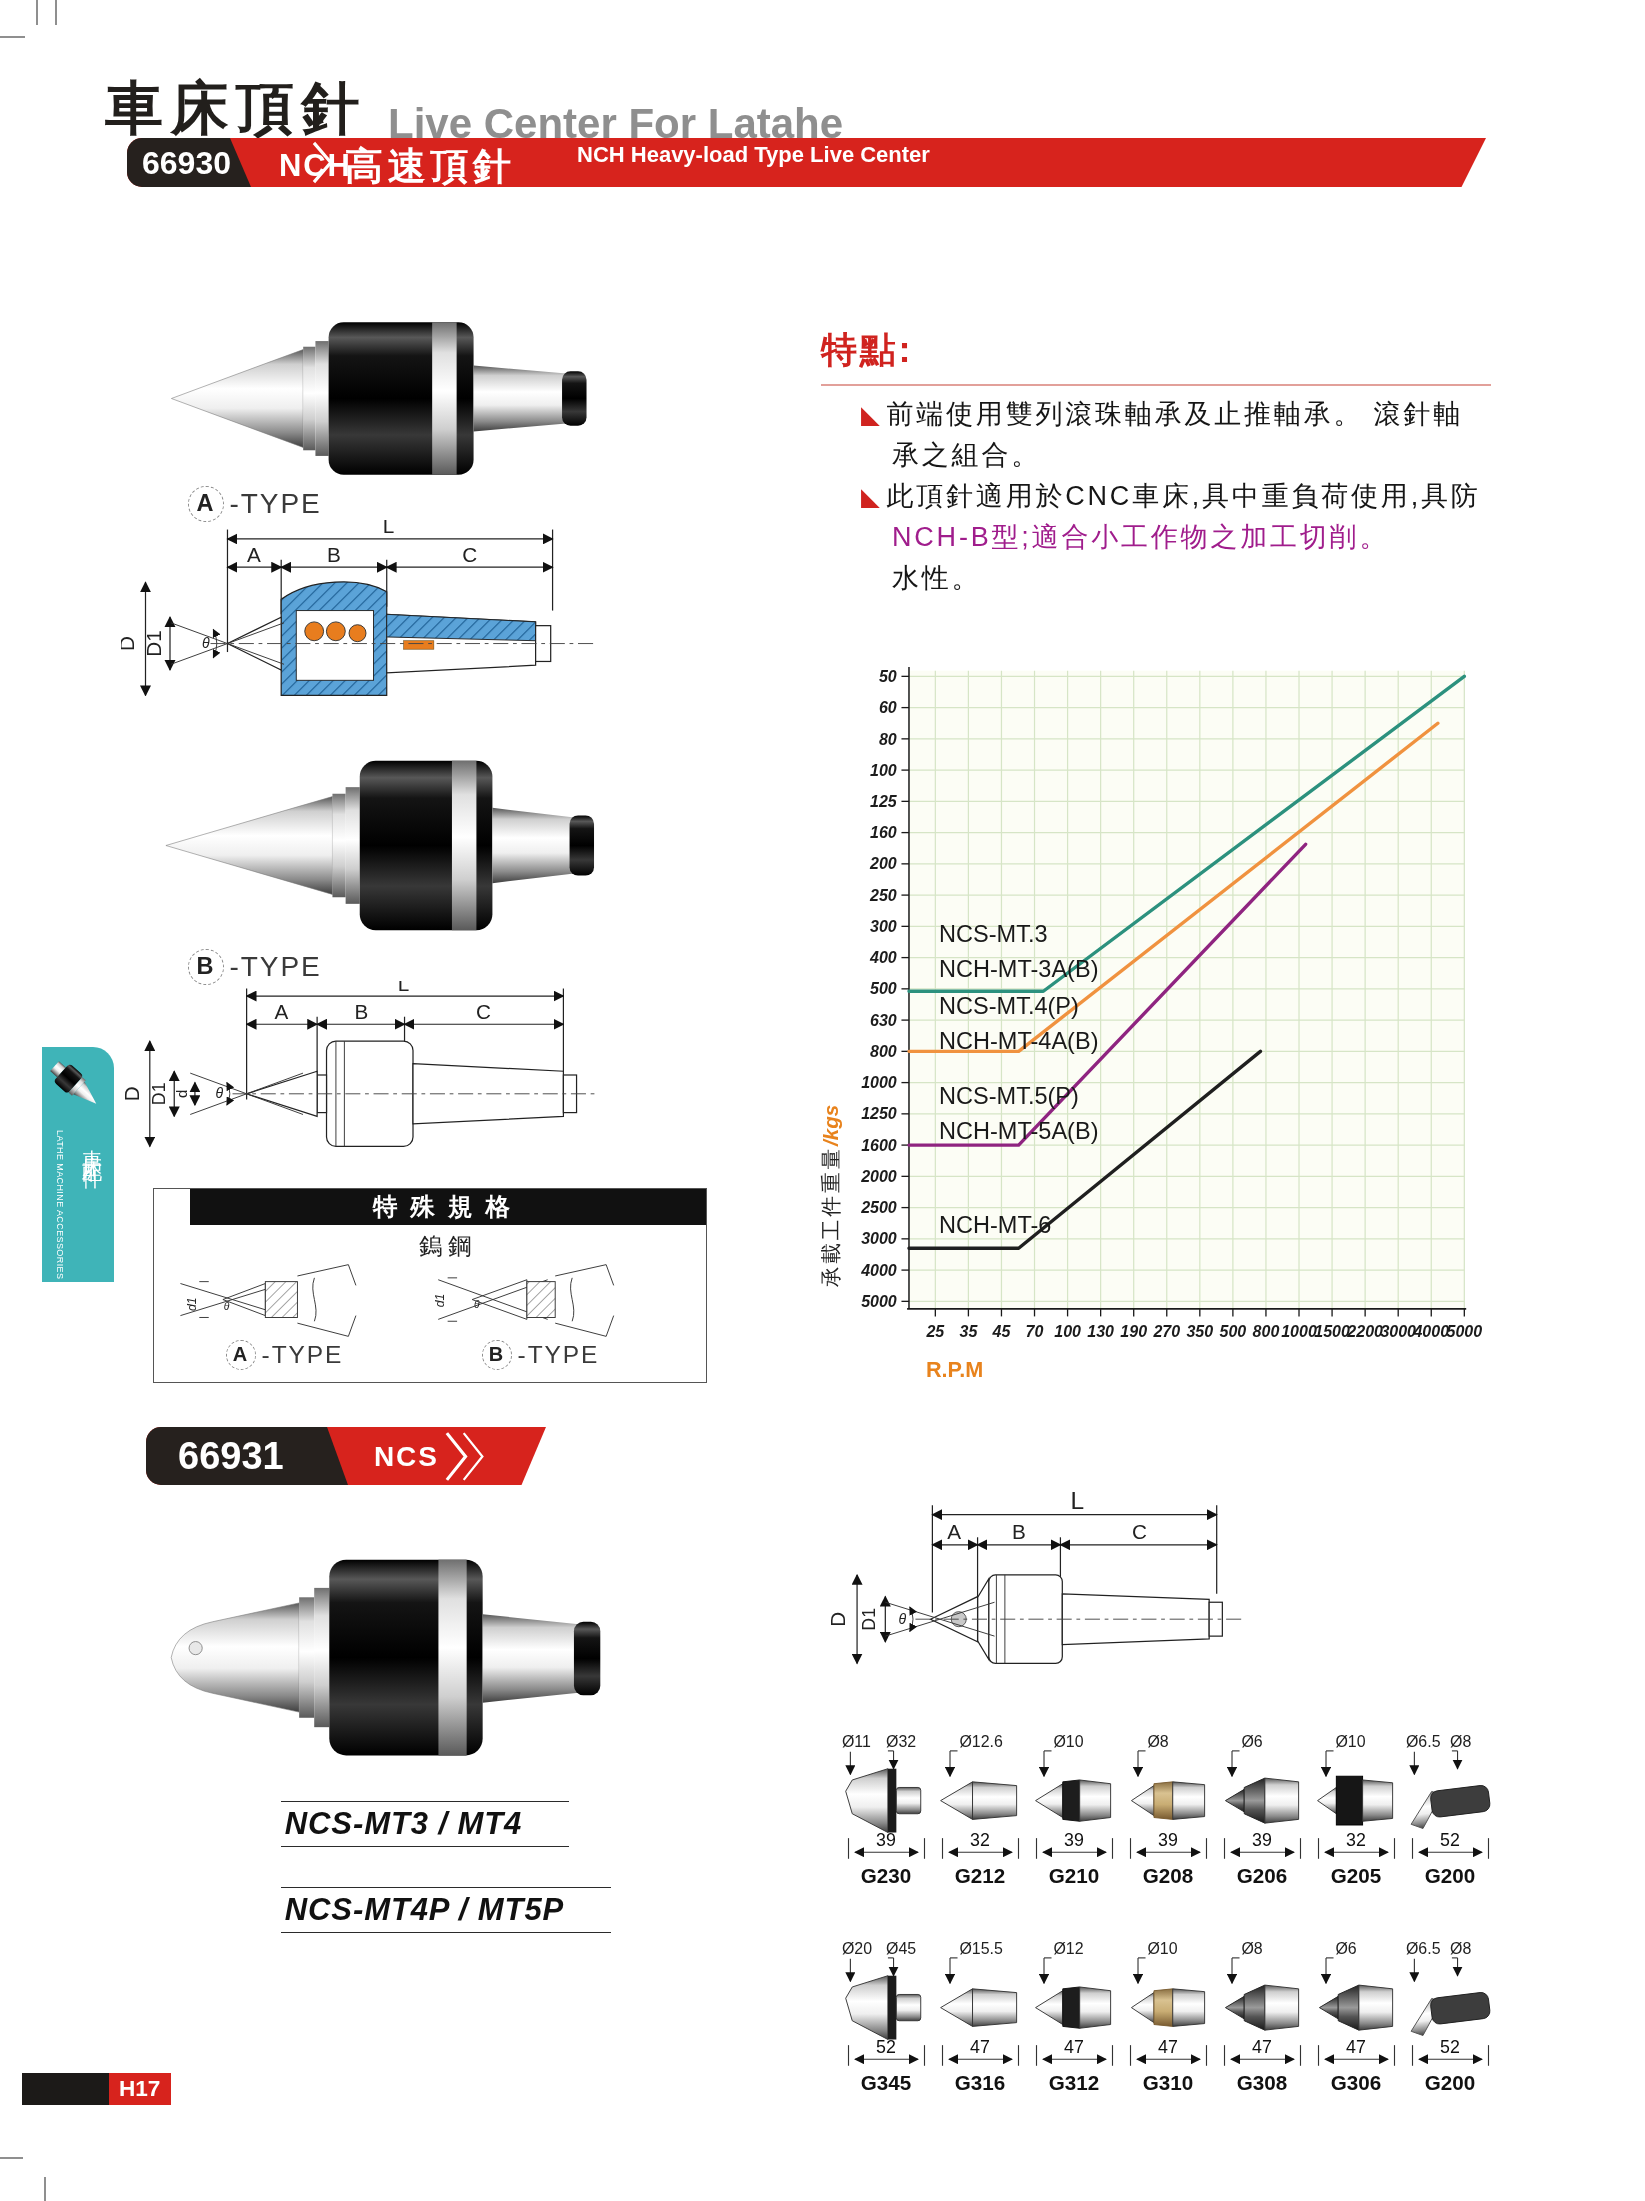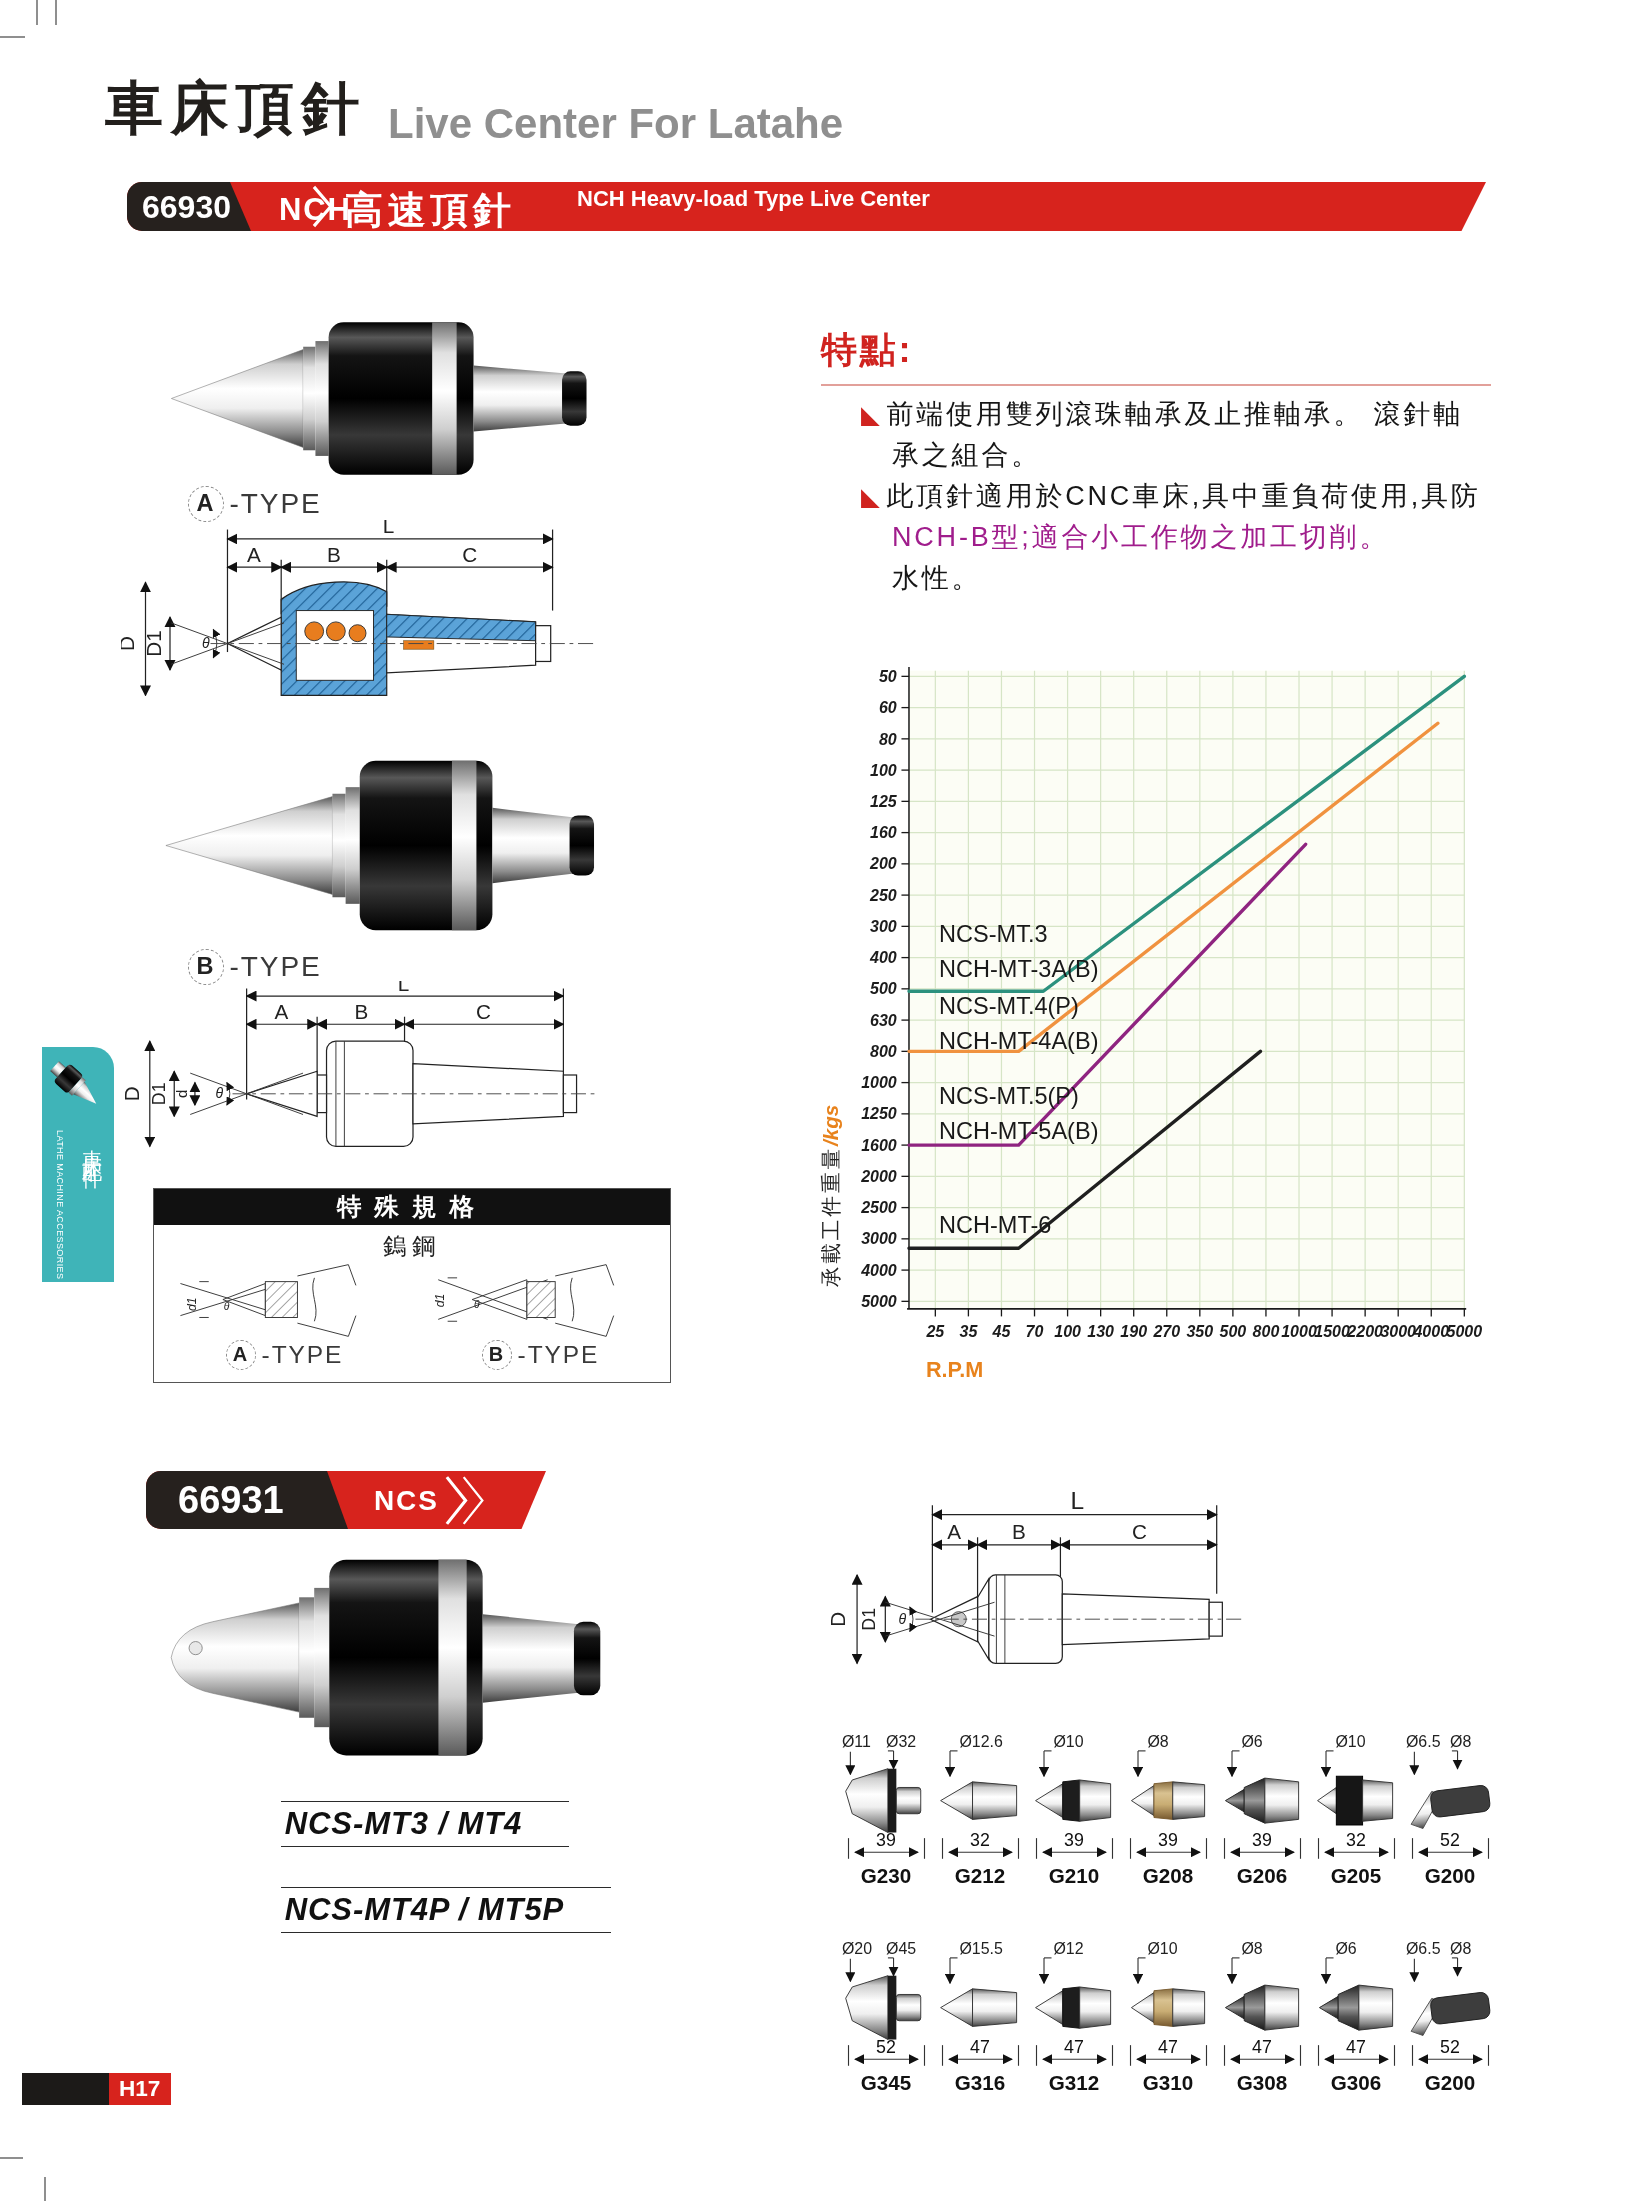--- a/index.html
+++ b/index.html
@@ -4,21 +4,21 @@
 <style>
   html,body{margin:0;padding:0;background:#fff;}
   body{width:1645px;height:2202px;position:relative;font-family:"Liberation Sans",sans-serif;overflow:hidden;color:#1c1c1c;}
   .abs{position:absolute;}
   .nosel{user-select:none;}
   
   .title-row{left:105px;top:70px;display:flex;align-items:flex-end;gap:21px;}
   .title-cjk{font-size:58px;font-weight:bold;letter-spacing:7.5px;color:#221f1c;}
   .title-en{font-size:42px;font-weight:bold;color:#8f8f8f;letter-spacing:0px;}
   
-  .banner{overflow:hidden;border-radius:15px 0 0 15px;margin-top:44px;}
+  .banner{overflow:hidden;border-radius:15px 0 0 15px;}
   .banner .red{position:absolute;inset:0;background:#d7231d;clip-path:polygon(0 0,100% 0,calc(100% - 24.5px) 100%,0 100%);}
   .banner .blk{position:absolute;top:0;left:0;height:100%;background:#26211e;clip-path:polygon(0 0,calc(100% - 21px) 0,100% 100%,0 100%);}
   .banner .code{position:absolute;color:#fff;font-weight:bold;}
   .banner .series{position:absolute;color:#fff;font-weight:bold;letter-spacing:1.9px;}
   .banner .cjk{position:absolute;color:#fff;font-weight:bold;letter-spacing:4.7px;}
   .banner .sub{position:absolute;color:#fff;font-weight:bold;}
   
   .typelabel{display:flex;align-items:center;gap:5.6px;font-size:28px;letter-spacing:1.9px;color:#3a3a3a;}
   .circ{display:inline-block;width:34px;height:34px;border:1.9px dashed #8a8a8a;border-radius:50%;text-align:center;line-height:32px;font-weight:bold;font-size:23.5px;color:#222;}
   
@@ -229,21 +229,21 @@
   <rect x="470" y="100" width="14" height="40" fill="#fff" stroke="#222" stroke-width="1.3"></rect>
   <rect x="208" y="100" width="10" height="40" fill="#fff" stroke="#222" stroke-width="1.3"></rect>
   <polygon points="133,120 208,96 208,144" fill="#fff" stroke="#222" stroke-width="1.3"></polygon>
   <line class="thin" x1="73" y1="98" x2="193" y2="142"></line>
   <line class="thin" x1="73" y1="142" x2="193" y2="98"></line>
   <path class="thin" d="M112,108 A26,26 0 0 1 112,132" marker-start="url(#ar)" marker-end="url(#ar)"></path>
   <text class="small" x="100" y="124">θ</text>
   <line class="cl" x1="118" y1="120" x2="505" y2="120"></line>
 </svg>
 
-<div class="abs spec-box" style="left:153px;top:1188px;width:516px;height:193px;">
+<div class="abs spec-box" style="left:153px;top:1188px;width:516px;height:193px;padding-left:36px;">
   <div class="spec-head">特殊規格</div>
   <div class="spec-mat">鎢鋼</div>
   <svg class="abs dr" style="left:17px;top:68px" width="217" height="87" viewBox="0 0 230 92">
     <line class="thin" x1="10" y1="28" x2="120" y2="62"></line>
     <line class="thin" x1="10" y1="62" x2="120" y2="28"></line>
     <polygon points="55,45 100,28 100,62" fill="none" stroke="#333"></polygon>
     <rect x="100" y="26" width="34" height="38" fill="url(#hatchW)" stroke="#333"></rect>
     <line class="thin" x1="30" y1="26" x2="40" y2="26"></line>
     <line class="thin" x1="30" y1="64" x2="40" y2="64"></line>
     <text transform="rotate(-90 26 50)" x="26" y="50" text-anchor="middle" style="font-size:13px;font-style:italic">d1</text>

